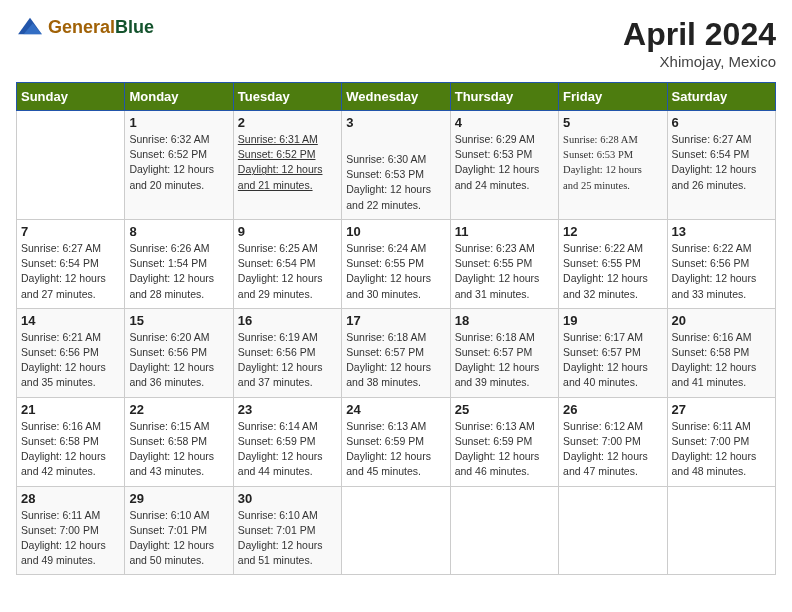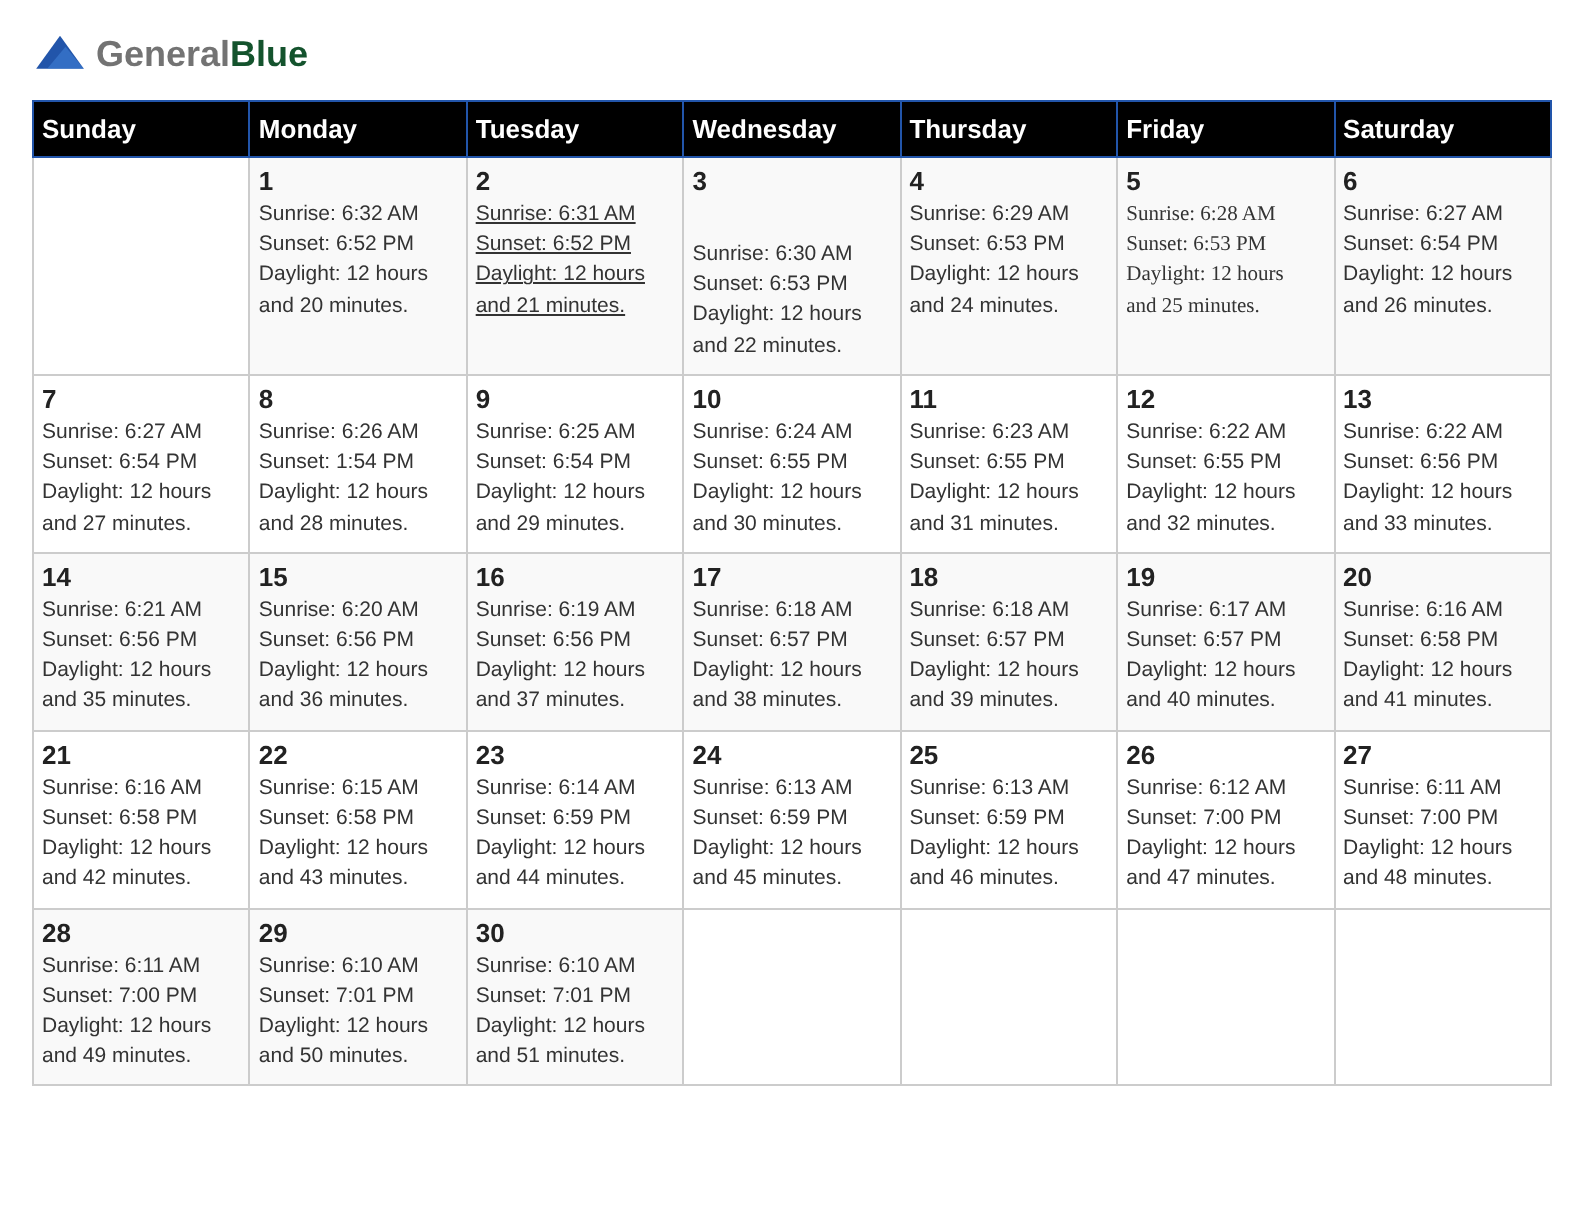--- a/index.html
+++ b/index.html
@@ -17,21 +17,21 @@
       margin-bottom: 12px;
     }
     .logo {
       display: flex;
       align-items: center;
       gap: 4px;
     }
     .logo-text-general {
       font-size: 18px;
       font-weight: bold;
-      color: #737373;
+      color: #a16207;
     }
     .logo-text-blue {
       font-size: 18px;
       font-weight: bold;
       color: #14532d;
     }
     .logo-icon {
       width: 28px;
       height: 22px;
     }
@@ -46,21 +46,21 @@
     .location {
       font-size: 15px;
       color: #444;
     }
     table {
       width: 100%;
       border-collapse: collapse;
       table-layout: fixed;
     }
     thead tr th {
-      background-color: #000000;
+      background-color: #4d7c0f;
       color: #fff;
       font-size: 13px;
       font-weight: bold;
       padding: 6px 4px;
       text-align: left;
       border: 1px solid #2255aa;
     }
     tbody tr td {
       border: 1px solid #ccc;
       vertical-align: top;
@@ -94,20 +94,24 @@
 
 <div class="header">
   <div class="logo">
     <svg class="logo-icon" viewBox="0 0 30 24" xmlns="http://www.w3.org/2000/svg">
       <polygon points="15,2 28,20 2,20" fill="#2255aa"></polygon>
       <polygon points="18,8 28,20 8,20" fill="#4488dd" opacity="0.5"></polygon>
     </svg>
     <span>
       <span class="logo-text-general">General</span><span class="logo-text-blue">Blue</span>
     </span>
+  </div>
+  <div class="title-block">
+    <div class="month-year">April 2024</div>
+    <div class="location">Xhimojay, Mexico</div>
   </div>
 </div>
 
 <table>
   <thead>
     <tr>
       <th>Sunday</th>
       <th>Monday</th>
       <th>Tuesday</th>
       <th>Wednesday</th>

